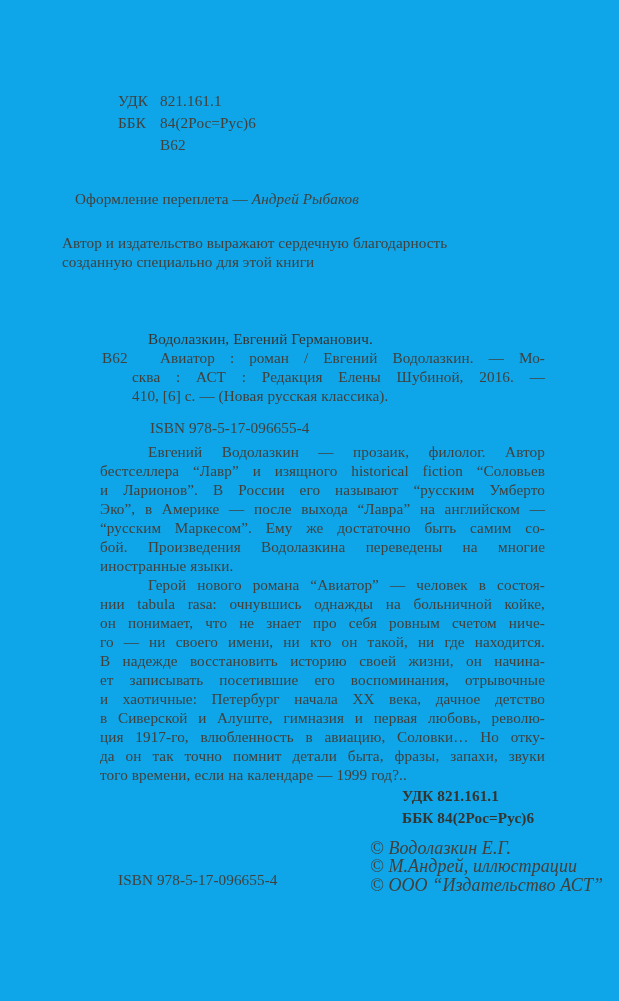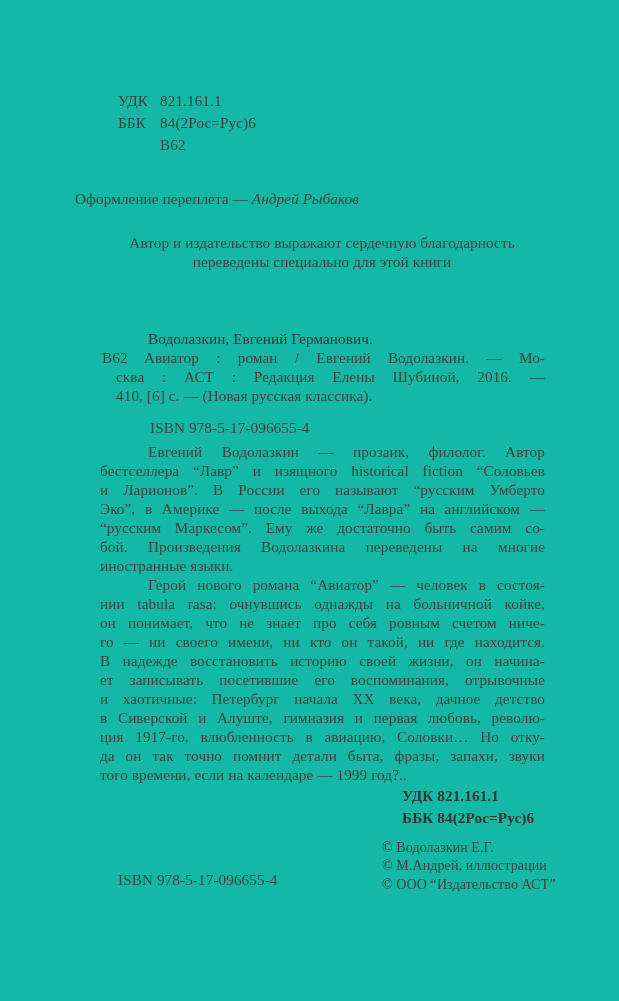--- a/index.html
+++ b/index.html
@@ -1,59 +1,59 @@
 <!DOCTYPE html>
 <html lang="ru"><head>
 <meta charset="utf-8">
 <style>
   html, body { margin: 0; padding: 0; }
   .page {
     position: relative;
     width: 619px;
     height: 1001px;
-    background: #14b8a6;
+    background: #0ea5e9;
     font-family: "Liberation Serif", "DejaVu Serif", serif;
     color: #42403b;
     font-size: 15.2px;
     letter-spacing: 0.1px;
     overflow: hidden;
   }
   .abs { position: absolute; }
 
   
   .top-ids { left: 118px; top: 90px; line-height: 22px; }
   .id-label { display: inline-block; width: 42px; }
 
   
   .design-credit { left: 75px; top: 190px; width: 494px; text-align: left; }
   .design-credit .it { font-style: italic; }
 
   
-  .ack { left: 62px; top: 233px; width: 520px; text-align: center; line-height: 19.2px; }
+  .ack { left: 62px; top: 233px; width: 520px; text-align: left; line-height: 19.2px; }
 
   
   .card { left: 100px; top: 329px; width: 445px; line-height: 19px; }
   .card-header { font-weight: normal; color: #36342f; margin-left: 48px; }
   .card-body { position: relative; }
   .card-sign { position: absolute; left: 2px; top: 0; }
-  .card-line { margin-left: 16px; }
+  .card-line { margin-left: 32px; }
   .card-isbn { margin-left: 50px; margin-top: 13px; }
 
   
   .annotation { left: 100px; top: 442px; width: 445px; line-height: 19px; }
   .jl { text-align: justify; text-align-last: justify; }
   .ll { text-align: left; text-align-last: left; }
   .ind { text-indent: 48px; font-family: Liberation Serif, serif; }
   .ind28 { text-indent: 28px; }
 
   
   .bottom-ids { left: 402px; top: 785px; line-height: 21.5px; font-weight: bold; color: #36342f; }
 
   
-  .copyright { left: 382px; top: 839px; font-size: 14px; line-height: 18.3px; }
+  .copyright { left: 370px; top: 839px; font-size: 18px; line-height: 18.3px; font-style: italic; }
 
   
   .isbn-bottom { left: 118px; top: 871px; }
 </style>
 </head>
 <body>
 
 <div class="page">
 
   <div class="abs top-ids">
@@ -67,21 +67,21 @@
       <span class="id-label"></span><span>В62</span>
     </div>
   </div>
 
   <div class="abs design-credit">
     <span>Оформление переплета — </span><span class="it">Андрей Рыбаков</span>
   </div>
 
   <div class="abs ack">
     <div>Автор и издательство выражают сердечную благодарность</div>
-    <div>переведены специально для этой книги</div>
+    <div>созданную специально для этой книги</div>
   </div>
 
   <div class="abs card">
     <div class="card-header">Водолазкин, Евгений Германович.</div>
     <div class="card-body">
       <span class="card-sign">В62</span>
       <div class="card-line jl ind28">Авиатор : роман / Евгений Водолазкин. — Мо-</div>
       <div class="card-line jl">сква : АСТ : Редакция Елены Шубиной, 2016. —</div>
       <div class="card-line ll">410, [6] с. — (Новая русская классика).</div>
     </div>

